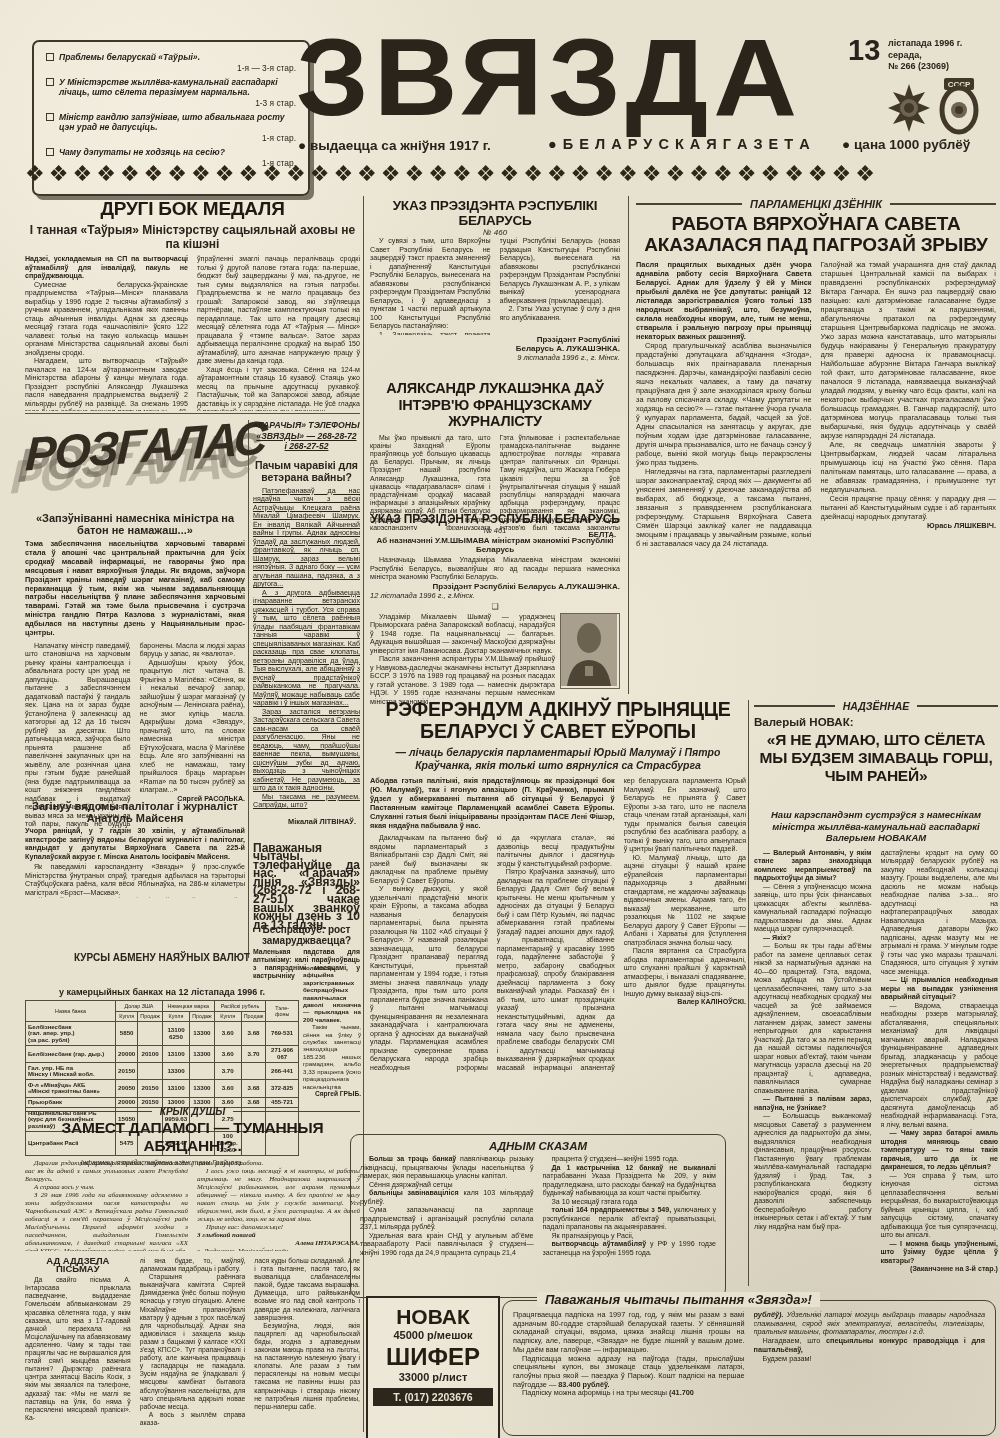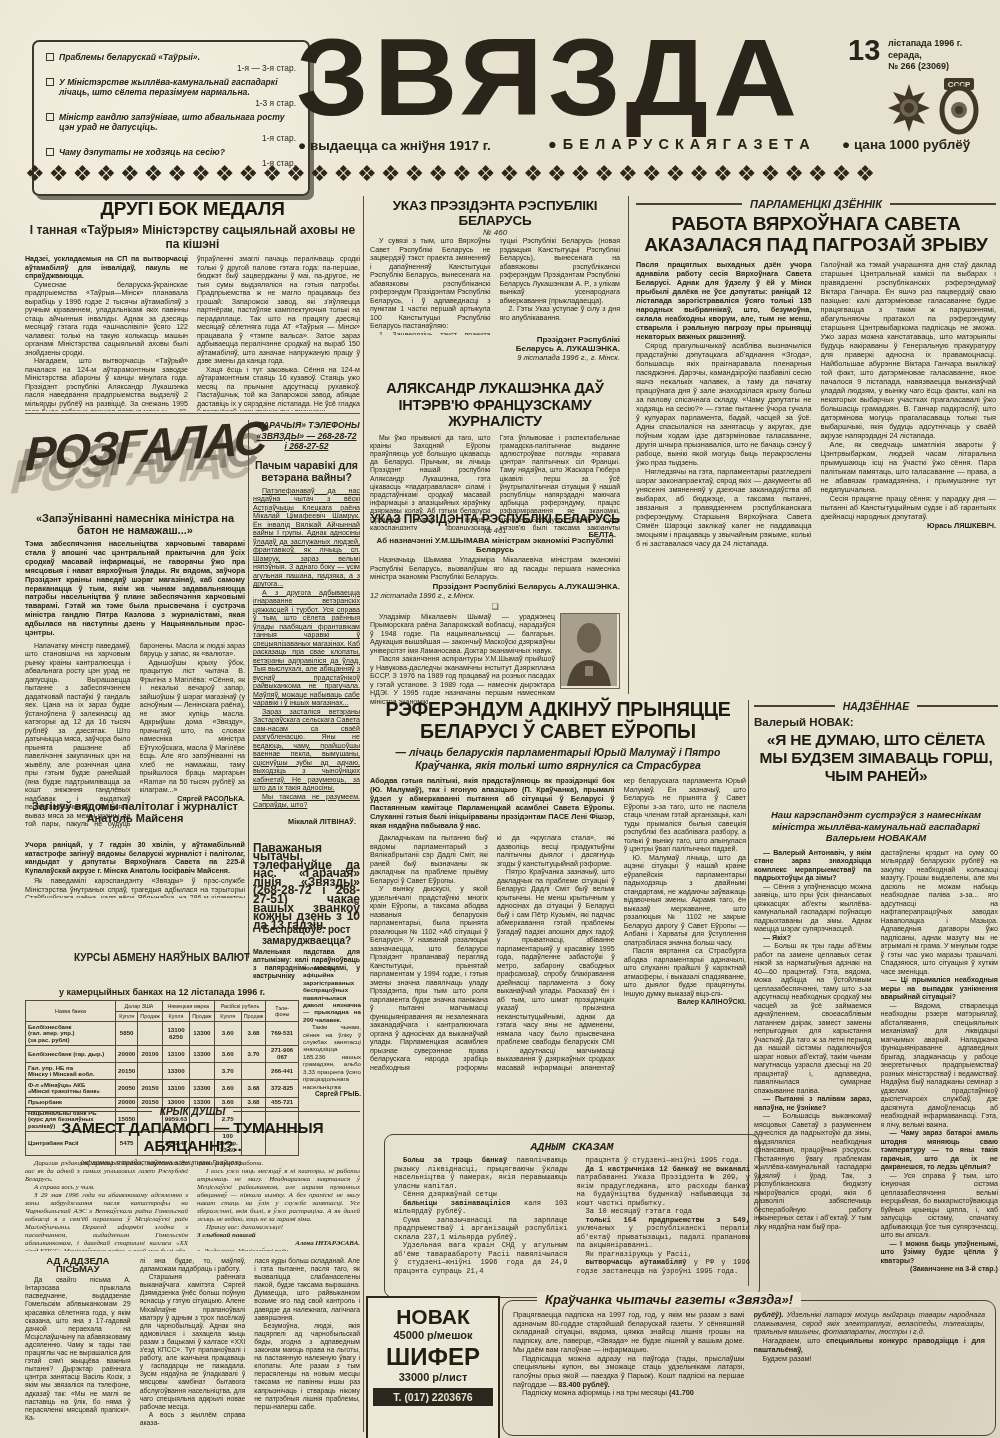--- a/index.html
+++ b/index.html
@@ -178,21 +178,21 @@
         <p>А з другога адбываецца ігнараванне ветэранскіх цяжкасцей і турбот. Уся справа ў тым, што сёлета раённыя ўлады паабяцалі франтавікам танныя чаравікі ў спецыялізаваных магазінах. Каб расказаць пра свае клопаты, ветэраны адправіліся да ўлад. Тыя выслухалі, але абяцанняў з вуснаў прадстаўнікоў райвыканкома не прагучала. Маўляў, можаце набываць сабе чаравікі і ў іншых магазінах...</p>
         <p>Зараз засталіся ветэраны Застарэўскага сельскага Савета сам-насам са сваёй разгубленасцю. Яны не ведаюць, чаму, прайшоўшы ваеннае пекла, вымушаны, сціснуўшы зубы ад адчаю, выходзіць з чыноўніцкіх кабінетаў. Не разумеюць, за што да іх такія адносіны.</p>
         <p>Мы таксама не разумеем. Сапраўды, што?</p>
       </div>
     <div class="byline" style="font-size:7.4px;">Мікалай ЛІТВІНАЎ.</div>
     <div class="bold jus" style="font-size:12px;line-height:8.6px;margin-top:18px;">Паважаныя чытачы, тэлефануйце да нас. «Гарачая» лінія «Звязды» (268-28-72 і 268-27-51) чакае вашых званкоў кожны дзень з 10 да 13 гадзін.</div>
   </div>
 
   <div class="abs" style="left:25px;top:776px;width:220px;height:122px;overflow:hidden;">
     <div class="subhead" style="font-size:11px;">Загінуў вядомы палітолаг і журналіст Анатоль Майсеня</div>
-    <div class="lead" style="font-size:7.2px;line-height:8.6px;margin-top:17px;">Учора раніцай, у 7 гадзін 30 хвілін, у аўтамабільнай катастрофе загінуў вядомы беларускі журналіст і палітолаг, кандыдат у дэпутаты Вярхоўнага Савета па 225-й Купалаўскай акрузе г. Мінска Анатоль Іосіфавіч Майсеня.</div>
+    <div class="lead" style="font-size:7.2px;line-height:8.6px;margin-top:3px;">Учора раніцай, у 7 гадзін 30 хвілін, у аўтамабільнай катастрофе загінуў вядомы беларускі журналіст і палітолаг, кандыдат у дэпутаты Вярхоўнага Савета па 225-й Купалаўскай акрузе г. Мінска Анатоль Іосіфавіч Майсеня.</div>
     <div class="small jus" style="margin-top:2px;">
         <p>Як паведамілі карэспандэнту «Звязды» ў прэс-службе Міністэрства ўнутраных спраў, трагедыя адбылася на тэрыторыі Стаўбцоўскага раёна, каля вёскі Яблынаўка, на 286-м кіламетры магістралі «Брэст—Масква».</p>
         <p>Аўтамабіль «Джып-Чэрокі», якім кіраваў А. Майсеня, урэзаўся ззаду ў грузавік «ГАЗ-53», што рухаўся ў тым жа напрамку. Пацярпеўшы знаходзіўся ў машыне адзін. З цяжкімі траўмамі ён быў дастаўлены ў рэанімацыйнае аддзяленне Стаўбцоўскай бальніцы, дзе праз некалькі хвілін памёр. Па нашых звестках, Анатоль Майсеня вяртаўся са службовай камандзіроўкі з Германіі. Па факту аварыі заведзена крымінальная справа.</p>
       </div>
 
   </div>
 
   <div class="abs" style="left:253px;top:900px;width:107px;">
     <div class="subhead" style="font-size:10px;">Беспрацоўе: рост замаруджваецца?</div>
     <div class="bold jus" style="font-size:6.9px;line-height:8px;margin-top:2px;">Маленькая падстава для аптымізму: калі параўноўваць з папярэднімі месяцамі, у кастрычніку</div>
@@ -470,21 +470,21 @@
           <p class="q">— Ці прымаліся неабходныя меры на выпадак узнікнення аварыйнай сітуацыі?</p>
           <p>— Вядома, ствараецца неабходны рэзерв матэрыялаў, абсталявання, спецыяльных механізмаў для ліквідацыі магчымых аварый. Наладжана функцыяніраванне адпаведных брыгад, зладжанасць у рабоце энергетычных прадпрыемстваў розных міністэрстваў і ведамстваў. Нядаўна быў наладжаны семінар з удзелам прадстаўнікоў дыспетчарскіх службаў, дзе дасягнута дамоўленасць аб неабходнай інфармаванасці. Гэта, я лічу, вельмі важна.</p>
           <p class="q">— Чаму зараз батарэі амаль штодня мяняюць сваю тэмпературу — то яны такія гарачыя, што да іх не дакранешся, то ледзь цёплыя?</p>
           <p>— Уся справа ў тым, што існуючая сістэма цеплазабеспячэння вельмі інерцыйная, бо выкарыстоўваюцца буйныя крыніцы цяпла, і, каб запусціць сістэму, спачатку адбываюцца ўсе тыя супярэчнасці, што вы апісалі.</p>
           <p class="q">— І можна быць упэўненымі, што ўзімку будзе цёпла ў кватэры?</p>
           <p class="right bold">(Заканчэнне на 3-й стар.)</p>
         </div>
     </div>
   </div>
 
-  <div class="abs" id="adnym-box" style="left:384px;top:1134px;width:356px;height:152px;font-family:Liberation Mono, monospace;">
+  <div class="abs" id="adnym-box" style="left:350px;top:1134px;width:356px;height:152px;">
     <div class="ctr bold it" style="font-size:11.5px;margin-bottom:3px;">АДНЫМ СКАЗАМ</div>
     <div class="cols small" style="height:126px;">
       <div class="col">
           <p><b>Больш за трэць банкаў</b> павялічваюць рызыку ліквіднасці, прыцягваючы ўклады насельніцтва ў памерах, якія перавышаюць уласны капітал.</p>
           <p>Сёння дзяржаўнай сетцы </p>
           <p><b>бальніцы завінаваціліся</b> каля 103 мільярдаў рублёў.</p>
           <p>Сума запазычанасці па зарплаце прадпрыемстваў і арганізацый рэспублікі склала 237,1 мільярда рублёў.</p>
           <p>Удзельная вага краін СНД у агульным аб'ёме тавараабароту Расіі павялічылася ў студзені—жніўні 1996 года да 24,9 працэнта супраць 21,4</p>
         </div>
       <div class="col">
@@ -500,21 +500,21 @@
 
   <div class="abs" id="cement-ad" style="left:366px;top:1296px;width:120px;height:128px;">
     <div class="big" style="font-size:21px;">НОВАК</div>
     <div class="bold" style="font-size:11px;">45000 р/мешок</div>
     <div class="big" style="font-size:24px;margin-top:2px;">ШИФЕР</div>
     <div class="bold" style="font-size:11px;">33000 р/лист</div>
     <div class="bold" style="font-size:10.5px;background:#2c261c;color:#e9e3d1;margin-top:5px;padding:3px 0;">Т. (017) 2203676</div>
   </div>
 
   <div class="abs" id="sub-box" style="left:502px;top:1300px;width:472px;height:118px;">
-    <div id="sub-title">Краўчанка чытачы газеты «Звязда»!</div>
+    <div id="sub-title">Паважаныя чытачы пытання «Звязда»!</div>
     <div class="cols" style="font-size:7.3px;line-height:8.7px;height:112px;">
       <div class="col">
           <p class="noind">Працягваецца падпіска на 1997 год, год, у якім мы разам з вамі адзначым 80-годдзе старэйшай беларускай газеты. У сённяшняй складанай сітуацыі, вядома, цяжка знайсці лішнія грошы на падпіску, але, паверце, «Звязда» не будзе лішняй у вашым доме. Мы даём вам галоўнае — інфармацыю.</p>
           <p>Падпісацца можна адразу на паўгода (тады, прыслаўшы спецыяльны купон, вы зможаце стаць удзельнікамі латарэі, галоўны прыз якой — паездка ў Парыж). Кошт падпіскі на першае паўгоддзе — <b>83.400 рублёў.</b></p>
           <p>Падпіску можна аформіць і на тры месяцы <b>(41.700</b></p>
         </div>
       <div class="col">
           <p class="it noind"><b>рублёў).</b> Удзельнікі латарэі могуць выйграць тавары народнага спажывання, сярод якіх электраплугі, веласіпеды, тэлевізары, пральныя машыны, фотаапараты, люстры і г.д.</p>
           <p>Нагадваем, што <b>спецыяльны конкурс праводзіцца і для паштальёнаў,</b></p>
           <p>Будзем разам!</p>

